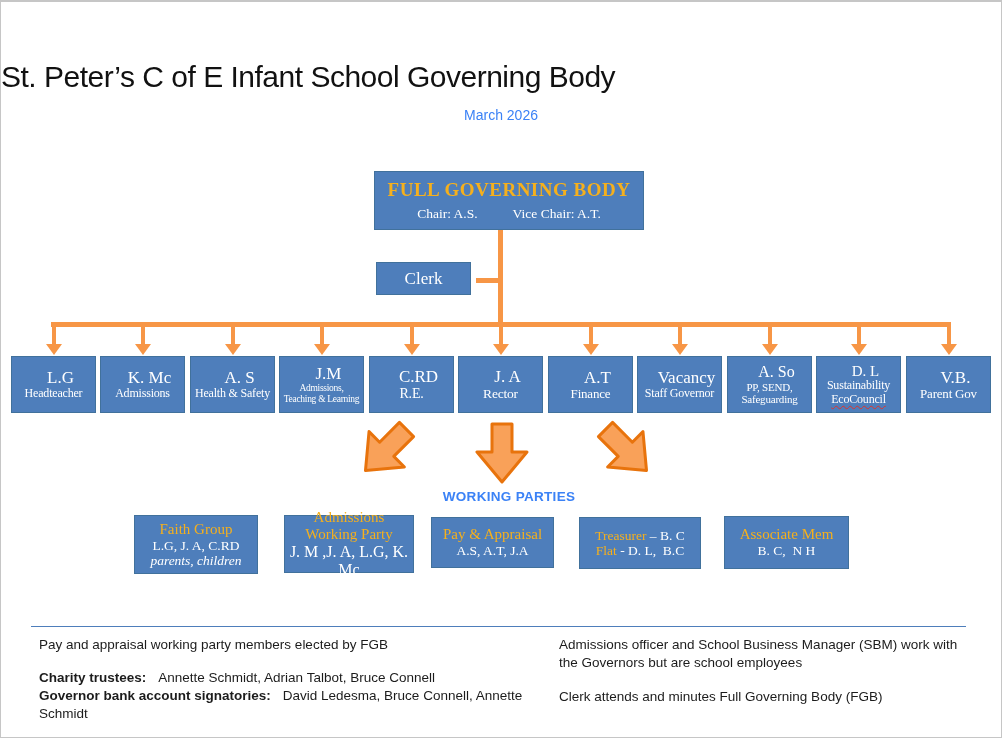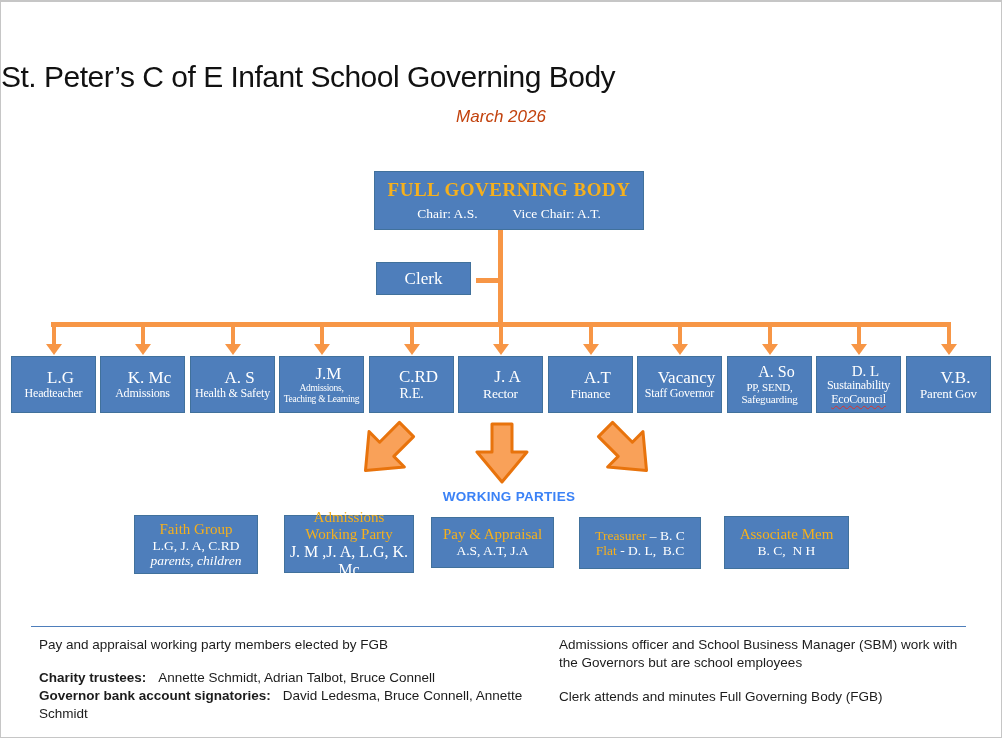--- a/index.html
+++ b/index.html
@@ -12,21 +12,21 @@
     box-sizing:border-box;
     font-family:"Liberation Sans","DejaVu Sans",sans-serif;
     overflow:hidden;
   }
   .serif{font-family:"Liberation Serif","DejaVu Serif",serif;}
 
   
   #title{position:absolute;top:58px;left:0;width:100%;
          font-size:30px;font-weight:400;color:#111;letter-spacing:-0.5px;}
   #subtitle{position:absolute;top:105px;left:0;width:100%;text-align:center;
-         font-size:17px;color:#c2410c;font-style:italic;}
+         font-size:14px;color:#3b82f6;}
 
   
   .bluebox{position:absolute;background:#4E7EBB;border:1px solid #41719c;
          box-sizing:border-box;color:#fff;text-align:center;
          display:flex;flex-direction:column;justify-content:center;align-items:center;}
   .gold{color:#F5B01D;}
 
   #fgb{left:373px;top:169px;width:270px;height:59px;}
   #fgb .fgb-title{font-size:19px;font-weight:700;letter-spacing:0.5px;margin-bottom:5px;}
   #fgb .fgb-sub{font-size:13.5px;display:flex;gap:35px;}

